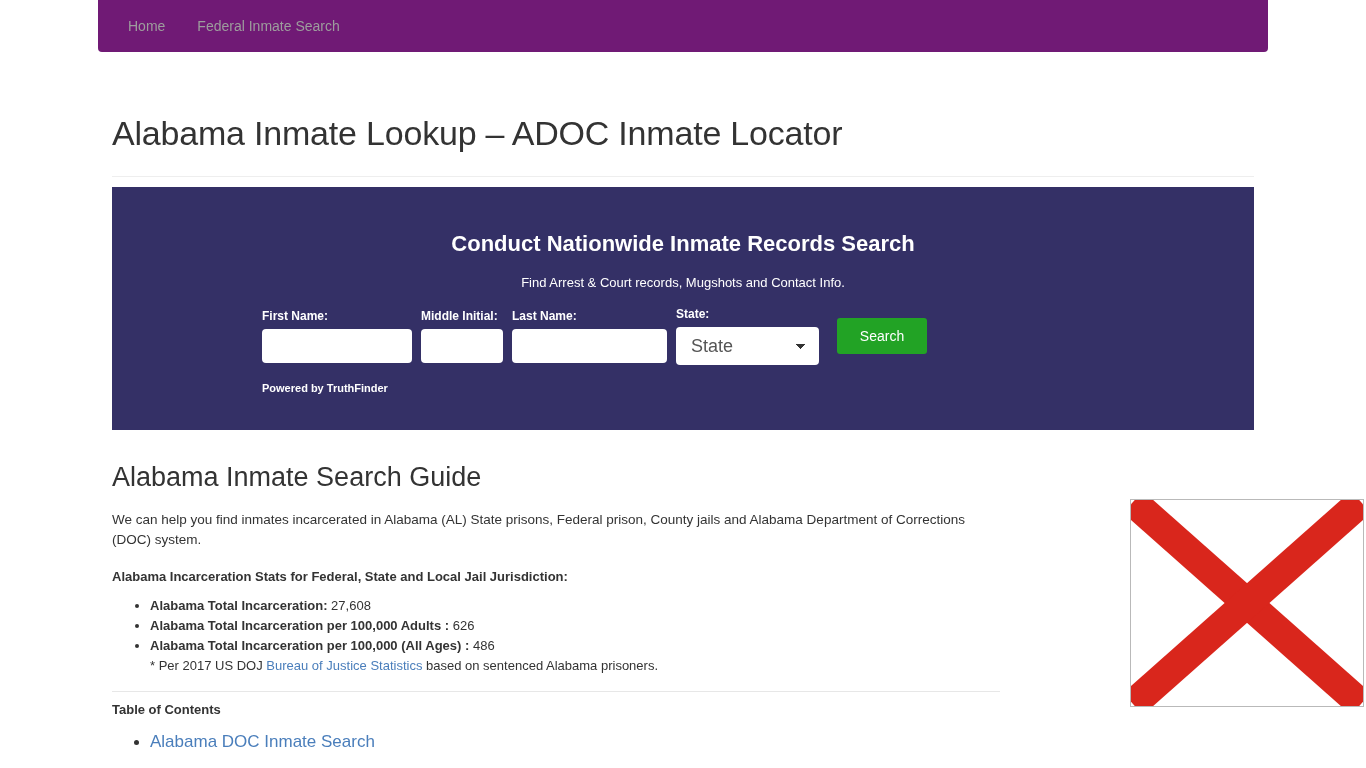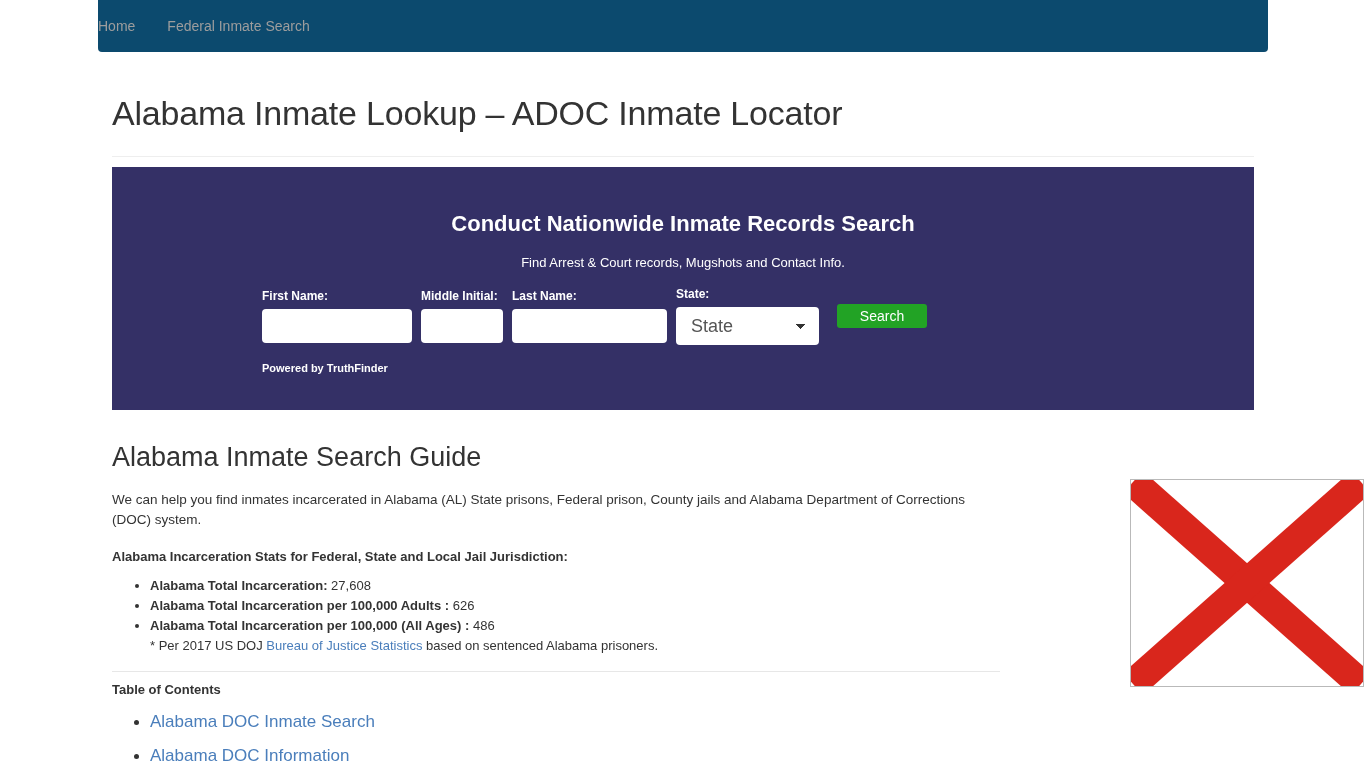--- a/index.html
+++ b/index.html
@@ -14,40 +14,41 @@
   }
   .page { position: relative; width: 1366px; height: 768px; }
 
   
   .navbar {
     position: absolute;
     left: 98px;
     top: 0;
     width: 1170px;
     height: 52px;
-    background: #0c4a6e;
+    background: #701a75;
     border-radius: 0 0 4px 4px;
     display: flex;
     align-items: center;
+    padding-left: 30px;
   }
   .nav-link {
     color: #9d9d9d;
     font-size: 14px;
     line-height: 20px;
     text-decoration: none;
     margin-right: 32px;
     cursor: pointer;
     white-space: nowrap;
   }
 
   
   .content {
     position: absolute;
     left: 112px;
-    top: 36px;
+    top: 56px;
     width: 1148px;
   }
 
   h1.page-title {
     font-size: 34px;
     font-weight: 400;
     color: #333333;
     margin: 56px 0 0 0;
     line-height: 42px;
     letter-spacing: -0.2px;
@@ -126,21 +127,21 @@
     outline: none;
     -webkit-appearance: none;
     appearance: none;
     background-image: linear-gradient(45deg, transparent 50%, #333 50%), linear-gradient(135deg, #333 50%, transparent 50%);
     background-position: calc(100% - 18px) 17px, calc(100% - 13px) 17px;
     background-size: 5px 5px, 5px 5px;
     background-repeat: no-repeat;
   }
   .search-btn {
     width: 90px;
-    height: 24px;
+    height: 36px;
     background: #22a325;
     color: #ffffff;
     border: 0;
     border-radius: 3px;
     font-size: 14px;
     font-family: "Liberation Sans", sans-serif;
     cursor: pointer;
     margin-left: 9px;
   }
   .powered-by {

